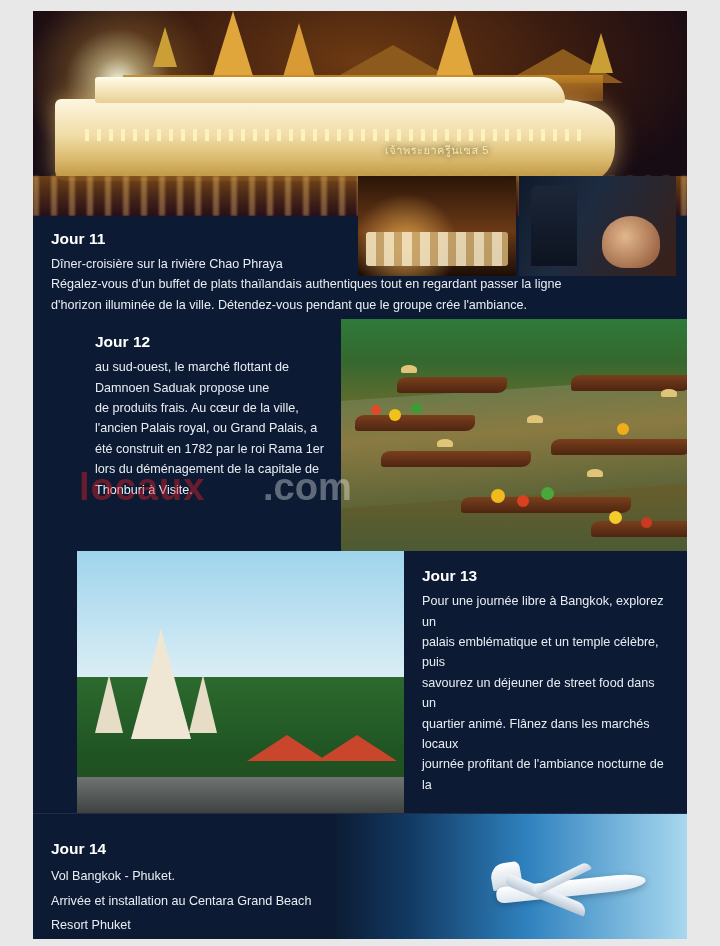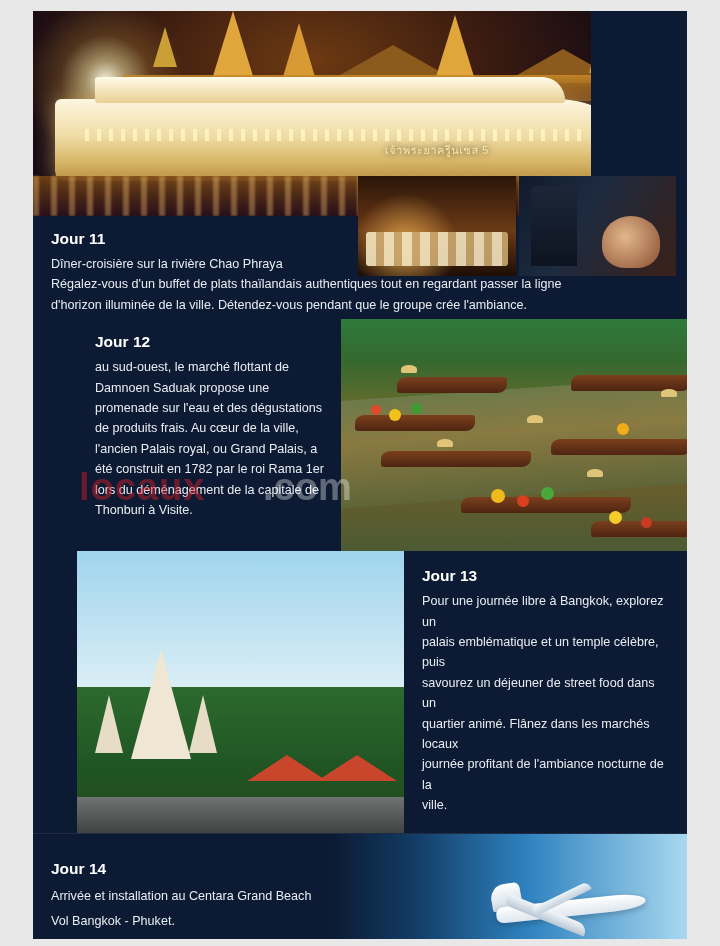--- a/index.html
+++ b/index.html
@@ -15,21 +15,21 @@
     top: 11px;
     width: 654px;
     height: 928px;
     background: #0c1b33;
     overflow: hidden;
   }
 
   
   .hero {
     position: relative;
-    width: 558px;
+    width: 654px;
     height: 205px;
     overflow: hidden;
     background: #1a0c20;
   }
   
   .hero-sky {
     position: absolute; inset: 0;
     background:
       radial-gradient(circle at 13% 34%, rgba(255,255,230,0.95) 0%, rgba(255,240,170,0.55) 4%, rgba(255,200,80,0.18) 9%, rgba(0,0,0,0) 16%),
       radial-gradient(ellipse at 50% 24%, #6d3a12 0%, #3a1b10 45%, #170b14 78%),
@@ -347,21 +347,20 @@
     <div class="day-body">Dîner-croisière sur la rivière Chao Phraya</div>
     <div class="day-body">Régalez-vous d'un buffet de plats thaïlandais authentiques tout en regardant passer la ligne</div>
     <div class="day-body">d'horizon illuminée de la ville. Détendez-vous pendant que le groupe crée l'ambiance.</div>
   </div>
 
   <div class="split">
     <div class="d12-text">
       <div class="day-title">Jour 12</div>
       <div class="day-body">au sud-ouest, le marché flottant de</div>
       <div class="day-body">Damnoen Saduak propose une</div>
-      <div class="day-body">promenade sur l'eau et des dégustations</div>
       <div class="day-body">de produits frais. Au cœur de la ville,</div>
       <div class="day-body">l'ancien Palais royal, ou Grand Palais, a</div>
       <div class="day-body">été construit en 1782 par le roi Rama 1er</div>
       <div class="day-body">lors du déménagement de la capitale de</div>
       <div class="day-body">Thonburi à Visite.</div>
     </div>
 
     <div class="d12-img">
       <div class="float-water"></div>
       <div class="canal"></div>
@@ -407,29 +406,29 @@
       <div class="road"></div>
     </div>
 
     <div class="d13-text">
       <div class="day-title">Jour 13</div>
       <div class="day-body">Pour une journée libre à Bangkok, explorez un</div>
       <div class="day-body">palais emblématique et un temple célèbre, puis</div>
       <div class="day-body">savourez un déjeuner de street food dans un</div>
       <div class="day-body">quartier animé. Flânez dans les marchés locaux</div>
       <div class="day-body">journée profitant de l'ambiance nocturne de la</div>
-      <div class="day-body">ville.</div>
     </div>
   </div>
 
   <div class="d14">
     <div class="d14-text">
       <div class="day-title">Jour 14</div>
+      <div class="d14-body-line">Vol Bangkok - Phuket.</div>
       <div class="d14-body-line">Arrivée et installation au Centara Grand Beach</div>
-      <div class="d14-body-line">Vol Bangkok - Phuket.</div>
+      <div class="d14-body-line">Resort Phuket</div>
     </div>
     <div class="d14-img">
       <div class="tail"></div>
       <div class="plane"></div>
       <div class="wing"></div>
       <div class="wing2"></div>
     </div>
   </div>
 
   <div class="bottom-pad"></div>

